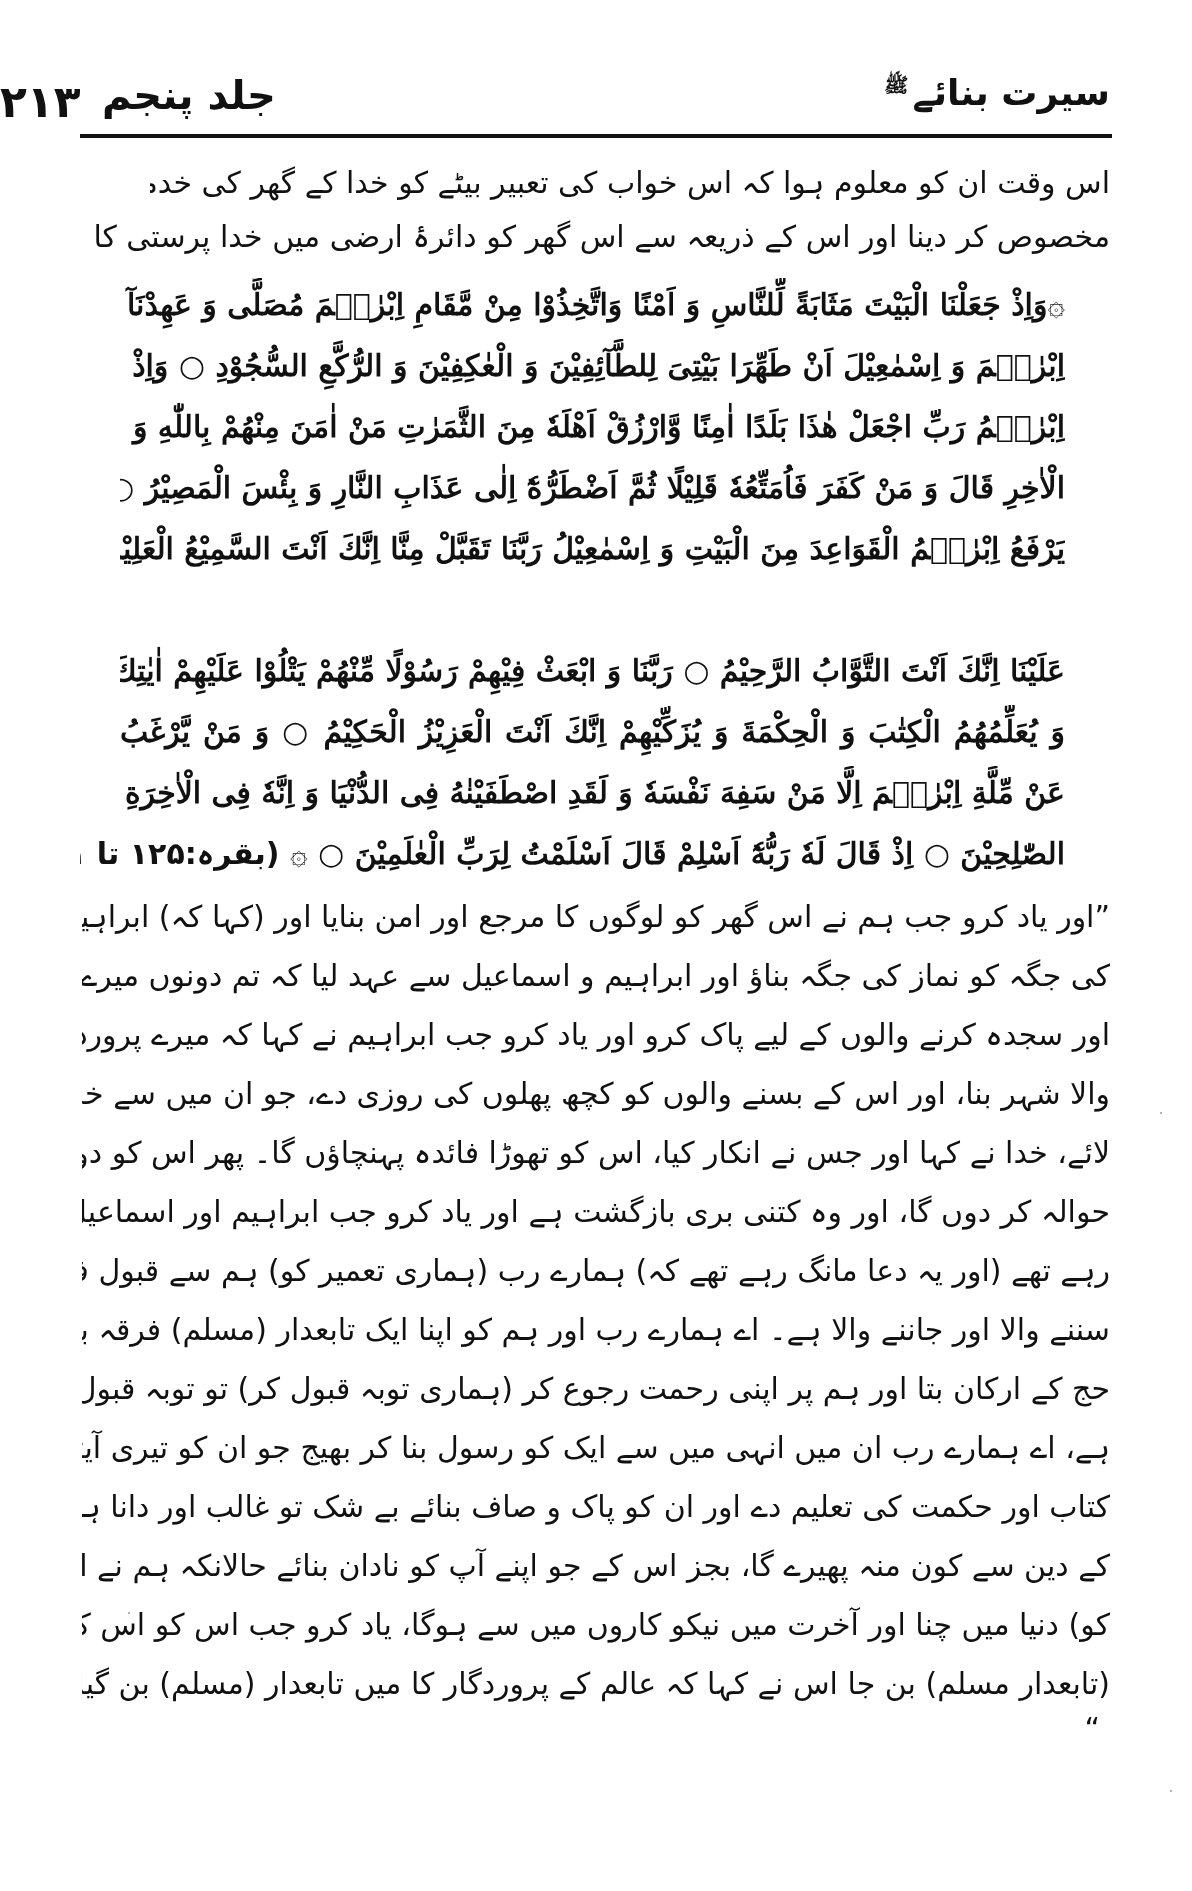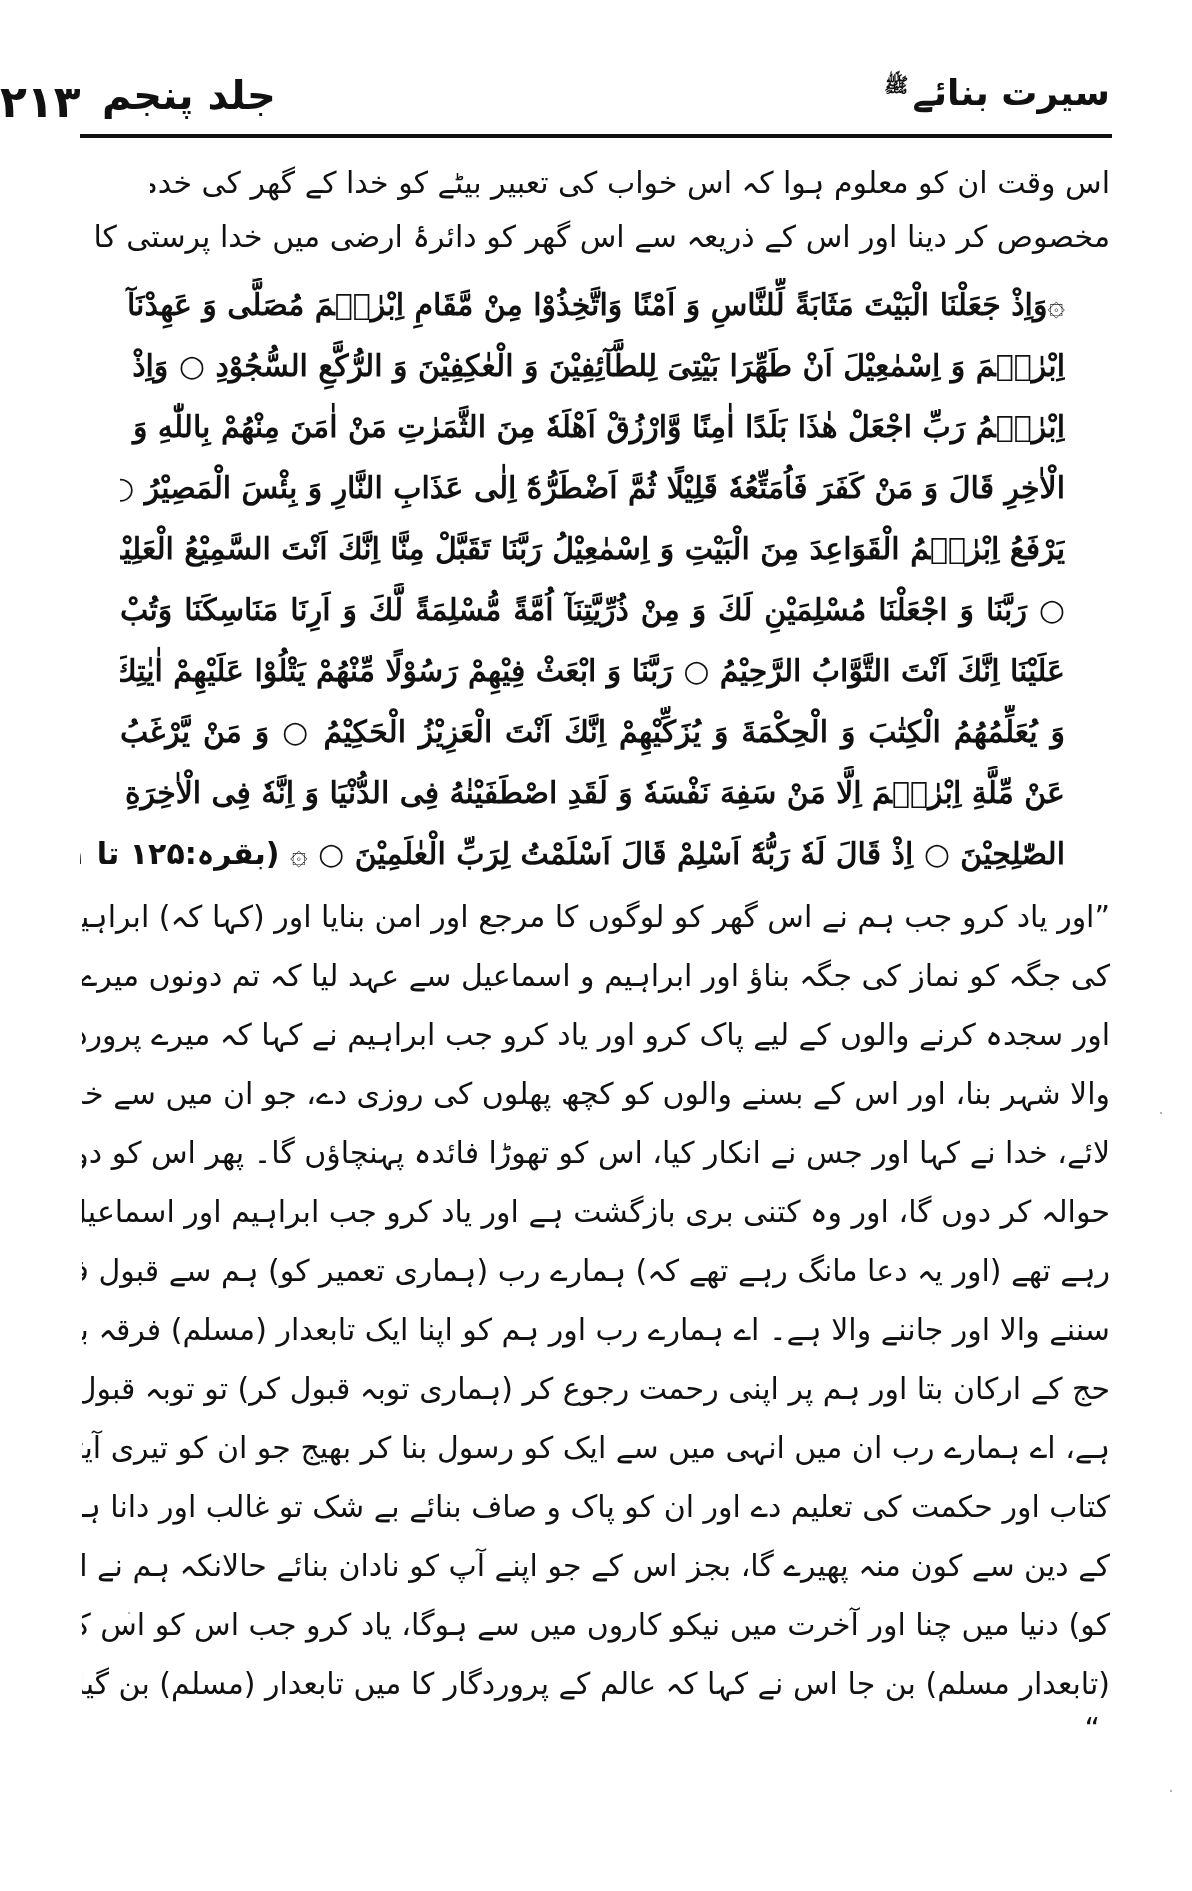--- a/index.html
+++ b/index.html
@@ -36,21 +36,20 @@
   <div class="line ur indent" style="top:158px; right:82px; left:auto;">اس وقت ان کو معلوم ہوا کہ اس خواب کی تعبیر بیٹے کو خدا کے گھر کی خدمت اور توحید کی دعوت کے لیے</div>
   <div class="line ur" style="top:212px;">مخصوص کر دینا اور اس کے ذریعہ سے اس گھر کو دائرۂ ارضی میں خدا پرستی کا مرکز بنانا ہے:</div>
 
   <div class="line qr" style="top:278px;">
     <span class="orn">۞</span><span>وَاِذْ جَعَلْنَا الْبَيْتَ مَثَابَةً لِّلنَّاسِ وَ اَمْنًا وَاتَّخِذُوْا مِنْ مَّقَامِ اِبْرٰهٖمَ مُصَلًّى وَ عَهِدْنَآ اِلٰٓى</span>
   </div>
   <div class="line qr" style="top:339px;">اِبْرٰهٖمَ وَ اِسْمٰعِيْلَ اَنْ طَهِّرَا بَيْتِىَ لِلطَّآئِفِيْنَ وَ الْعٰكِفِيْنَ وَ الرُّكَّعِ السُّجُوْدِ ○ وَاِذْ قَالَ</div>
   <div class="line qr" style="top:400px;">اِبْرٰهٖمُ رَبِّ اجْعَلْ هٰذَا بَلَدًا اٰمِنًا وَّارْزُقْ اَهْلَهٗ مِنَ الثَّمَرٰتِ مَنْ اٰمَنَ مِنْهُمْ بِاللّٰهِ وَ الْيَوْمِ</div>
   <div class="line qr" style="top:461px;">الْاٰخِرِ قَالَ وَ مَنْ كَفَرَ فَاُمَتِّعُهٗ قَلِيْلًا ثُمَّ اَضْطَرُّهٗٓ اِلٰى عَذَابِ النَّارِ وَ بِئْسَ الْمَصِيْرُ ○ وَاِذْ</div>
   <div class="line qr" style="top:522px;">يَرْفَعُ اِبْرٰهٖمُ الْقَوَاعِدَ مِنَ الْبَيْتِ وَ اِسْمٰعِيْلُ رَبَّنَا تَقَبَّلْ مِنَّا اِنَّكَ اَنْتَ السَّمِيْعُ الْعَلِيْمُ</div>
-  <div class="line qr" style="top:583px;">○ رَبَّنَا وَ اجْعَلْنَا مُسْلِمَيْنِ لَكَ وَ مِنْ ذُرِّيَّتِنَآ اُمَّةً مُّسْلِمَةً لَّكَ وَ اَرِنَا مَنَاسِكَنَا وَتُبْ</div>
   <div class="line qr" style="top:644px;">عَلَيْنَا اِنَّكَ اَنْتَ التَّوَّابُ الرَّحِيْمُ ○ رَبَّنَا وَ ابْعَثْ فِيْهِمْ رَسُوْلًا مِّنْهُمْ يَتْلُوْا عَلَيْهِمْ اٰيٰتِكَ</div>
   <div class="line qr" style="top:705px;">وَ يُعَلِّمُهُمُ الْكِتٰبَ وَ الْحِكْمَةَ وَ يُزَكِّيْهِمْ اِنَّكَ اَنْتَ الْعَزِيْزُ الْحَكِيْمُ ○ وَ مَنْ يَّرْغَبُ</div>
   <div class="line qr" style="top:766px;">عَنْ مِّلَّةِ اِبْرٰهٖمَ اِلَّا مَنْ سَفِهَ نَفْسَهٗ وَ لَقَدِ اصْطَفَيْنٰهُ فِى الدُّنْيَا وَ اِنَّهٗ فِى الْاٰخِرَةِ لَمِنَ</div>
   <div class="line qr short" style="top:827px; left:80px; width:985px;">
     <span>الصّٰلِحِيْنَ ○ اِذْ قَالَ لَهٗ رَبُّهٗٓ اَسْلِمْ قَالَ اَسْلَمْتُ لِرَبِّ الْعٰلَمِيْنَ ○</span>
     <span class="orn">۞</span>
     <span class="ref">(بقرہ:۱۲۵ تا ۱۳۱)</span>
   </div>
 
   <div class="line ur" style="top:892px;">”اور یاد کرو جب ہم نے اس گھر کو لوگوں کا مرجع اور امن بنایا اور (کہا کہ) ابراہیم کے کھڑے ہونے</div>

